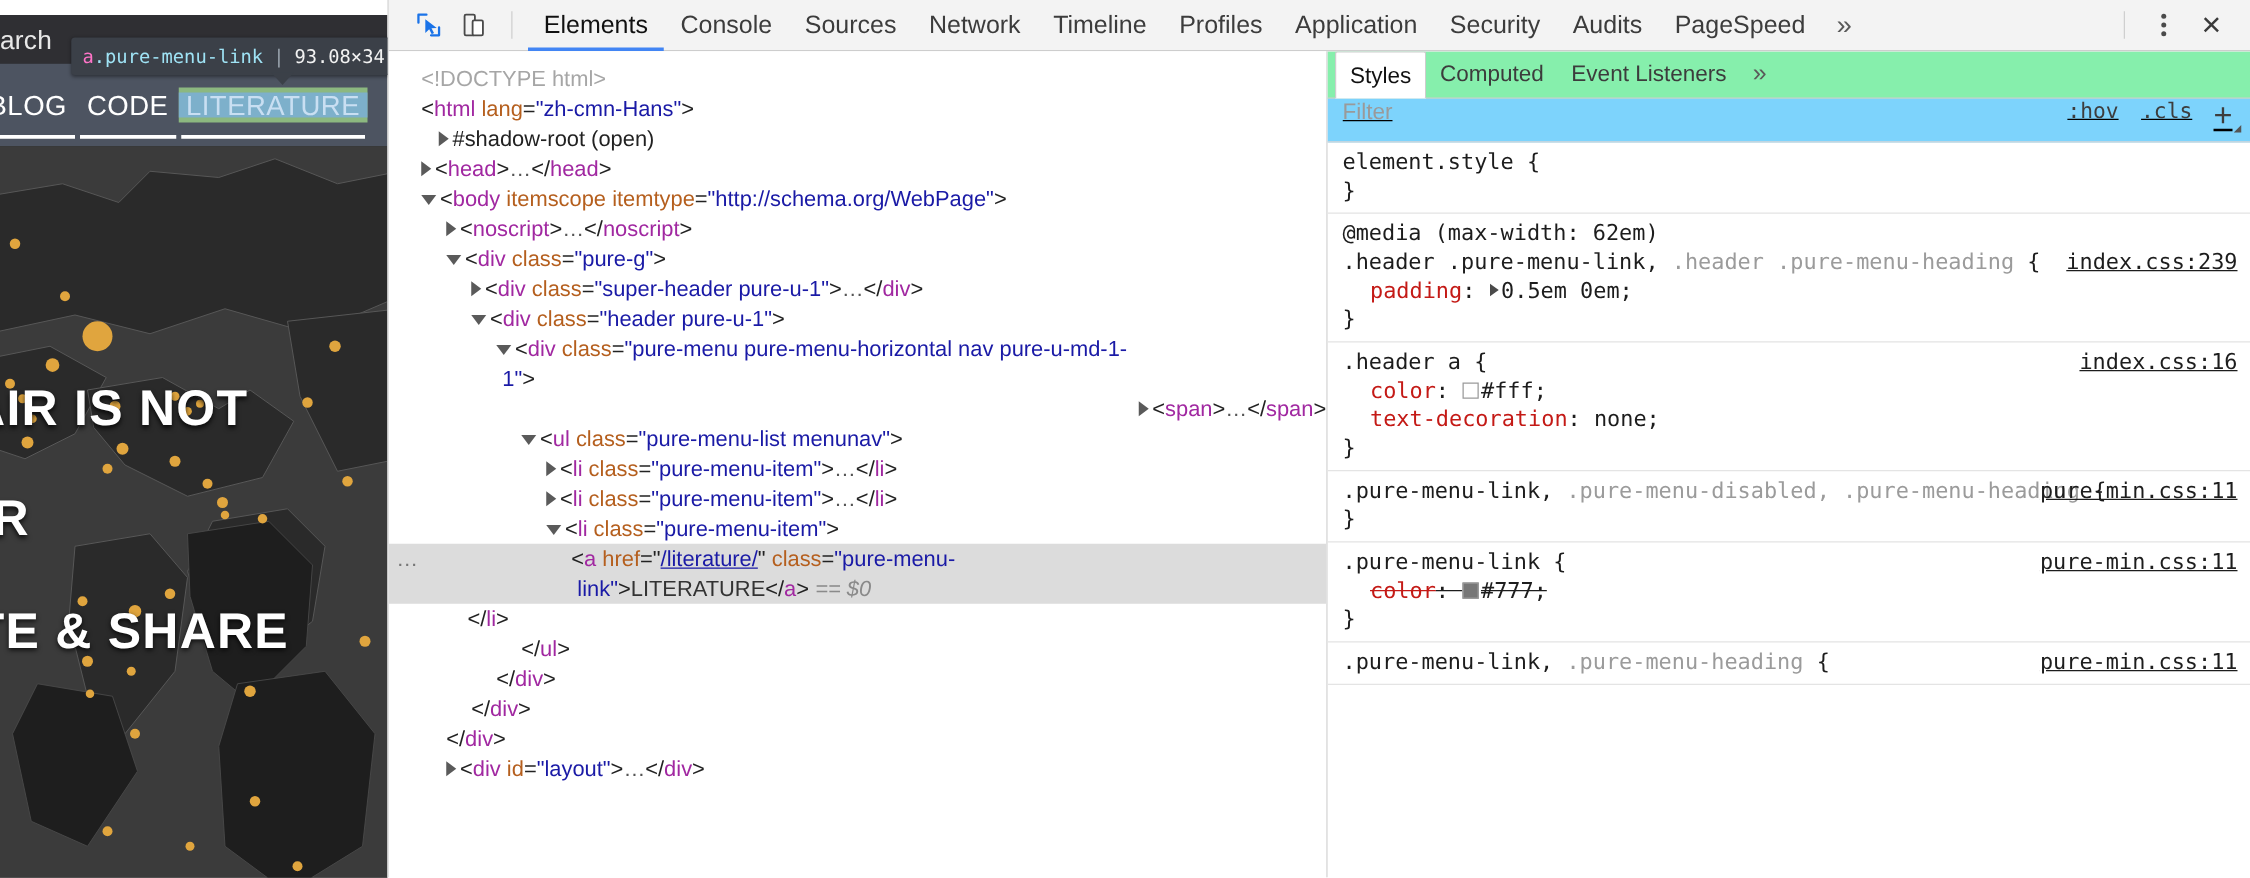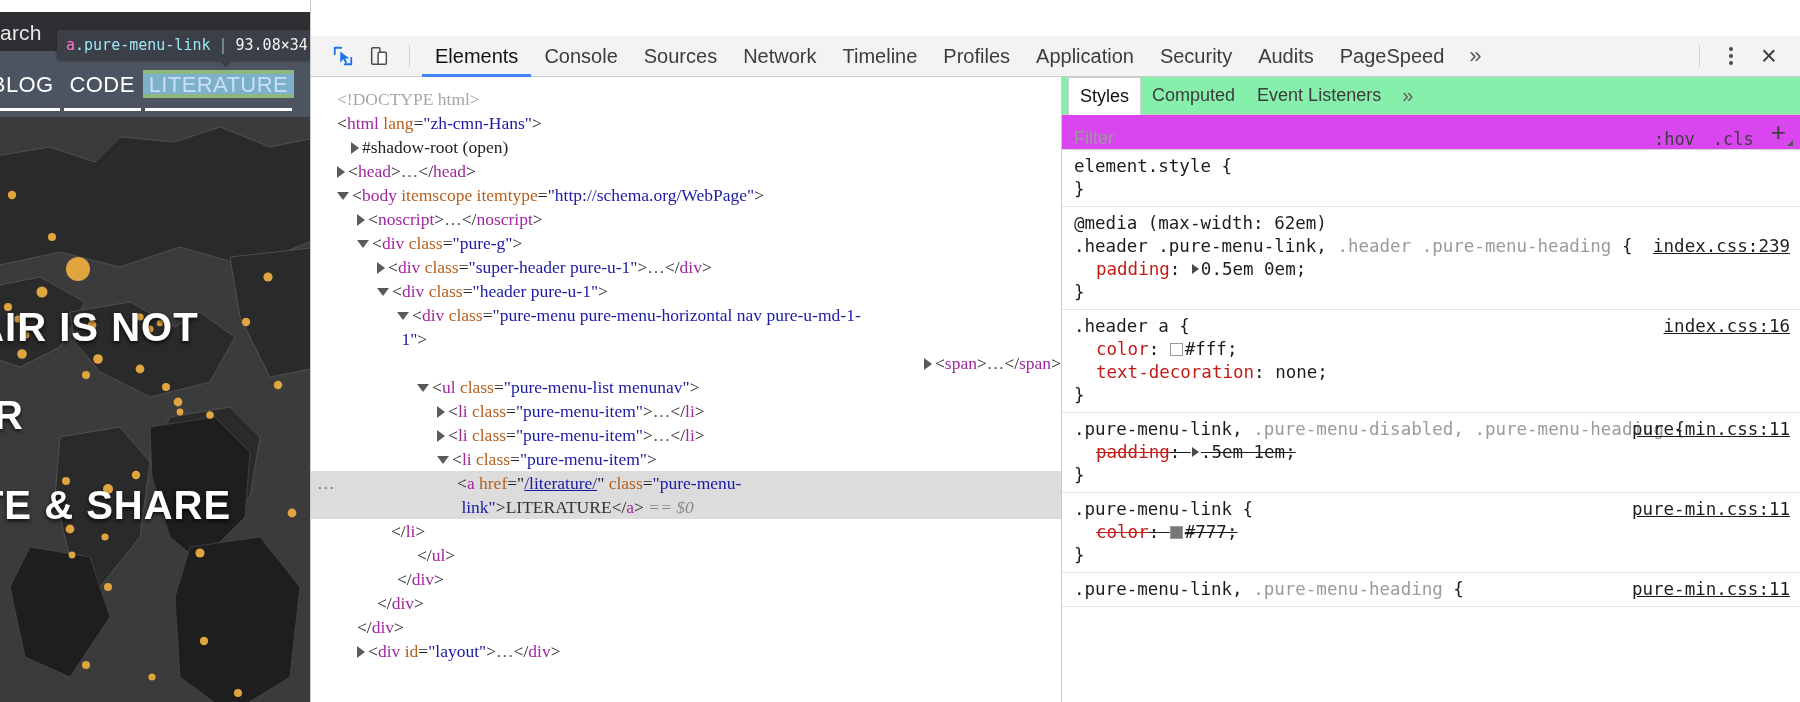--- a/index.html
+++ b/index.html
@@ -119,21 +119,20 @@
     display: flex; flex-direction: column;
     border-left: 1px solid #cdcdcd;
   }
   .dt-toolbar {
     height: 41px; flex: 0 0 41px;
     background: #f3f3f3;
     border-bottom: 1px solid #cdcdcd;
     display: flex; align-items: center;
     padding: 0 6px 0 14px;
     position: relative;
-    margin-top: 36px;
   }
   .dt-icon-btn {
     width: 36px; height: 32px;
     display: flex; align-items: center; justify-content: center;
     border-radius: 3px;
     cursor: pointer;
   }
   .vsep { width: 1px; height: 22px; background: #cfcfcf; margin: 0 12px; }
   .dt-tabs { display: flex; align-items: center; height: 41px; }
   .dt-tab {
@@ -166,21 +165,21 @@
   
   .dom-pane {
     flex: 0 0 750px;
     overflow: hidden;
     background: #fff;
     position: relative;
     padding-top: 10px;
   }
   .dom-line {
     position: relative;
-    font-family: Liberation Serif, serif;
+    font-family: Liberation Sans, sans-serif;
     font-size: 17.5px;
     line-height: 24px;
     color: #222;
     white-space: pre;
     padding-left: 26px;
   }
   .dom-line.sel { background: #dcdcdc; }
   .dom-line .ell {
     position: absolute; left: 6px; top: 0;
     color: #777; letter-spacing: 1px;
@@ -229,23 +228,24 @@
     font-size: 18px; color: #3c3c3c;
     display: flex; align-items: center; padding: 0 11px;
     cursor: pointer; white-space: nowrap;
     font-family: "Liberation Sans", sans-serif;
   }
   .st-tab.active { background: #fff; color: #111; border: 1px solid #cdcdcd; border-bottom-color: #fff; margin-bottom: -1px; border-radius: 2px 2px 0 0;}
   .st-more { font-size: 20px; color: #5a5a5a; display: flex; align-items: center; padding: 0 10px; cursor: pointer;}
   .st-filterbar {
     height: 35px; flex: 0 0 35px;
     border-bottom: 1px solid #d8d8d8;
-    display: flex; align-items: flex-end;
+    display: flex; align-items: flex-start;
     padding: 0 6px 0 12px;
-    background: #d946ef;
+    background: #7dd3fc;
+    text-decoration: underline;
   }
   .st-filter-input {
     border: 0; outline: 0; font-size: 18px; color: #333;
     flex: 1 1 auto; background: transparent;
     font-family: "Liberation Sans", sans-serif;
   }
   .st-filter-input::placeholder { color: #9a9a9a; }
   .st-tool {
     font-family: "DejaVu Sans Mono", monospace;
     font-size: 17px; color: #3d3d3d; padding: 0 9px; cursor: pointer;
@@ -433,21 +433,21 @@
           <div class="dom-line" style="padding-left: 46px;"><span class="tw open"></span><span class="k-punc">&lt;</span><span class="k-tag">div</span><span class="k-punc"> </span><span class="k-attr">class</span><span class="k-punc">=</span><span class="k-val">"pure-g"</span><span class="k-punc">&gt;</span></div>
           <div class="dom-line" style="padding-left: 66px;"><span class="tw"></span><span class="k-punc">&lt;</span><span class="k-tag">div</span><span class="k-punc"> </span><span class="k-attr">class</span><span class="k-punc">=</span><span class="k-val">"super-header pure-u-1"</span><span class="k-punc">&gt;</span><span class="k-dots">…</span><span class="k-punc">&lt;/</span><span class="k-tag">div</span><span class="k-punc">&gt;</span></div>
           <div class="dom-line" style="padding-left: 66px;"><span class="tw open"></span><span class="k-punc">&lt;</span><span class="k-tag">div</span><span class="k-punc"> </span><span class="k-attr">class</span><span class="k-punc">=</span><span class="k-val">"header pure-u-1"</span><span class="k-punc">&gt;</span></div>
           <div class="dom-line" style="padding-left: 86px;"><span class="tw open"></span><span class="k-punc">&lt;</span><span class="k-tag">div</span><span class="k-punc"> </span><span class="k-attr">class</span><span class="k-punc">=</span><span class="k-val">"pure-menu pure-menu-horizontal nav pure-u-md-1-</span><br><span style="padding-left: 0px;"> </span><span class="k-val">1"</span><span class="k-punc">&gt;</span></div>
           <div class="dom-line" style="padding-left: 106px; text-align: right;"><span class="tw"></span><span class="k-punc">&lt;</span><span class="k-tag">span</span><span class="k-punc">&gt;</span><span class="k-dots">…</span><span class="k-punc">&lt;/</span><span class="k-tag">span</span><span class="k-punc">&gt;</span></div>
           <div class="dom-line" style="padding-left: 106px;"><span class="tw open"></span><span class="k-punc">&lt;</span><span class="k-tag">ul</span><span class="k-punc"> </span><span class="k-attr">class</span><span class="k-punc">=</span><span class="k-val">"pure-menu-list menunav"</span><span class="k-punc">&gt;</span></div>
           <div class="dom-line" style="padding-left: 126px;"><span class="tw"></span><span class="k-punc">&lt;</span><span class="k-tag">li</span><span class="k-punc"> </span><span class="k-attr">class</span><span class="k-punc">=</span><span class="k-val">"pure-menu-item"</span><span class="k-punc">&gt;</span><span class="k-dots">…</span><span class="k-punc">&lt;/</span><span class="k-tag">li</span><span class="k-punc">&gt;</span></div>
           <div class="dom-line" style="padding-left: 126px;"><span class="tw"></span><span class="k-punc">&lt;</span><span class="k-tag">li</span><span class="k-punc"> </span><span class="k-attr">class</span><span class="k-punc">=</span><span class="k-val">"pure-menu-item"</span><span class="k-punc">&gt;</span><span class="k-dots">…</span><span class="k-punc">&lt;/</span><span class="k-tag">li</span><span class="k-punc">&gt;</span></div>
           <div class="dom-line" style="padding-left: 126px;"><span class="tw open"></span><span class="k-punc">&lt;</span><span class="k-tag">li</span><span class="k-punc"> </span><span class="k-attr">class</span><span class="k-punc">=</span><span class="k-val">"pure-menu-item"</span><span class="k-punc">&gt;</span></div>
           <div class="dom-line sel" style="padding-left: 146px;"><span class="ell">…</span><span class="k-punc">&lt;</span><span class="k-tag">a</span><span class="k-punc"> </span><span class="k-attr">href</span><span class="k-punc">=</span><span class="k-punc">"</span><span class="k-link">/literature/</span><span class="k-punc">"</span><span class="k-punc"> </span><span class="k-attr">class</span><span class="k-punc">=</span><span class="k-val">"pure-menu-</span><br><span style="padding-left: 0px;"> </span><span class="k-val">link"</span><span class="k-punc">&gt;</span><span class="k-text">LITERATURE</span><span class="k-punc">&lt;/</span><span class="k-tag">a</span><span class="k-punc">&gt;</span><span class="k-dollar"> == $0</span></div>
-          <div class="dom-line" style="padding-left: 80px;"><span class="k-punc">&lt;/</span><span class="k-tag">li</span><span class="k-punc">&gt;</span></div>
+          <div class="dom-line" style="padding-left: 63px;"><span class="k-punc">&lt;/</span><span class="k-tag">li</span><span class="k-punc">&gt;</span></div>
           <div class="dom-line" style="padding-left: 106px;"><span class="k-punc">&lt;/</span><span class="k-tag">ul</span><span class="k-punc">&gt;</span></div>
           <div class="dom-line" style="padding-left: 86px;"><span class="k-punc">&lt;/</span><span class="k-tag">div</span><span class="k-punc">&gt;</span></div>
           <div class="dom-line" style="padding-left: 66px;"><span class="k-punc">&lt;/</span><span class="k-tag">div</span><span class="k-punc">&gt;</span></div>
           <div class="dom-line" style="padding-left: 46px;"><span class="k-punc">&lt;/</span><span class="k-tag">div</span><span class="k-punc">&gt;</span></div>
           <div class="dom-line" style="padding-left: 46px;"><span class="tw"></span><span class="k-punc">&lt;</span><span class="k-tag">div</span><span class="k-punc"> </span><span class="k-attr">id</span><span class="k-punc">=</span><span class="k-val">"layout"</span><span class="k-punc">&gt;</span><span class="k-dots">…</span><span class="k-punc">&lt;/</span><span class="k-tag">div</span><span class="k-punc">&gt;</span></div>
         </div>
 
       <div class="styles-pane">
         <div class="st-tabbar" id="st-tabbar">
             <div class="st-tab active">Styles</div>
@@ -476,21 +476,20 @@
             <div class="st-rule">
               <div><span class="sel-main">.header a</span><span class="sel-main"> {</span></div>
               <span class="srclink" style="top: 5px;">index.css:16</span>
               <div class="indent"><span class="prop">color</span><span class="val">: </span><span class="swatch" style="background: rgb(255, 255, 255);"></span><span class="val">#fff;</span></div>
               <div class="indent"><span class="prop">text-decoration</span><span class="val">: </span><span class="val">none;</span></div>
               <div class="sel-main">}</div>
             </div>
             <div class="st-rule">
               <div><span class="sel-main">.pure-menu-link</span><span class="sel-main">, </span><span class="sel-dim">.pure-menu-disabled, .pure-menu-heading</span><span class="sel-main"> {</span></div>
               <span class="srclink" style="top: 5px;">pure-min.css:11</span>
-              <div class="indent"><span class="prop strike">padding</span><span class="val strike">: </span><span class="tri"></span><span class="val strike">.5em 1em;</span></div>
               <div class="sel-main">}</div>
             </div>
             <div class="st-rule">
               <div><span class="sel-main">.pure-menu-link</span><span class="sel-main"> {</span></div>
               <span class="srclink" style="top: 5px;">pure-min.css:11</span>
               <div class="indent"><span class="prop strike">color</span><span class="val strike">: </span><span class="swatch" style="background: rgb(119, 119, 119);"></span><span class="val strike">#777;</span></div>
               <div class="sel-main">}</div>
             </div>
             <div class="st-rule">
               <div><span class="sel-main">.pure-menu-link</span><span class="sel-main">, </span><span class="sel-dim">.pure-menu-heading</span><span class="sel-main"> {</span></div>

